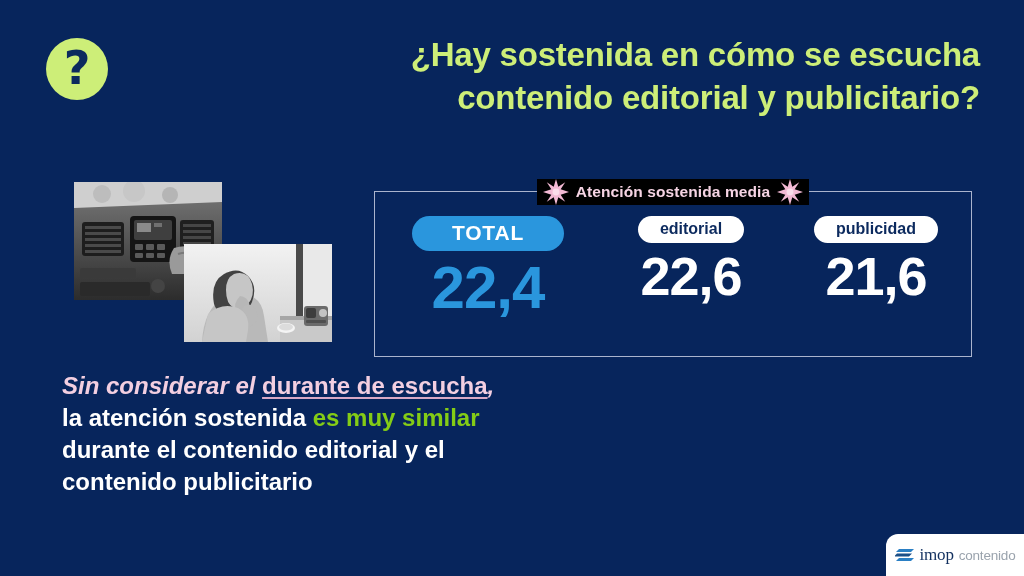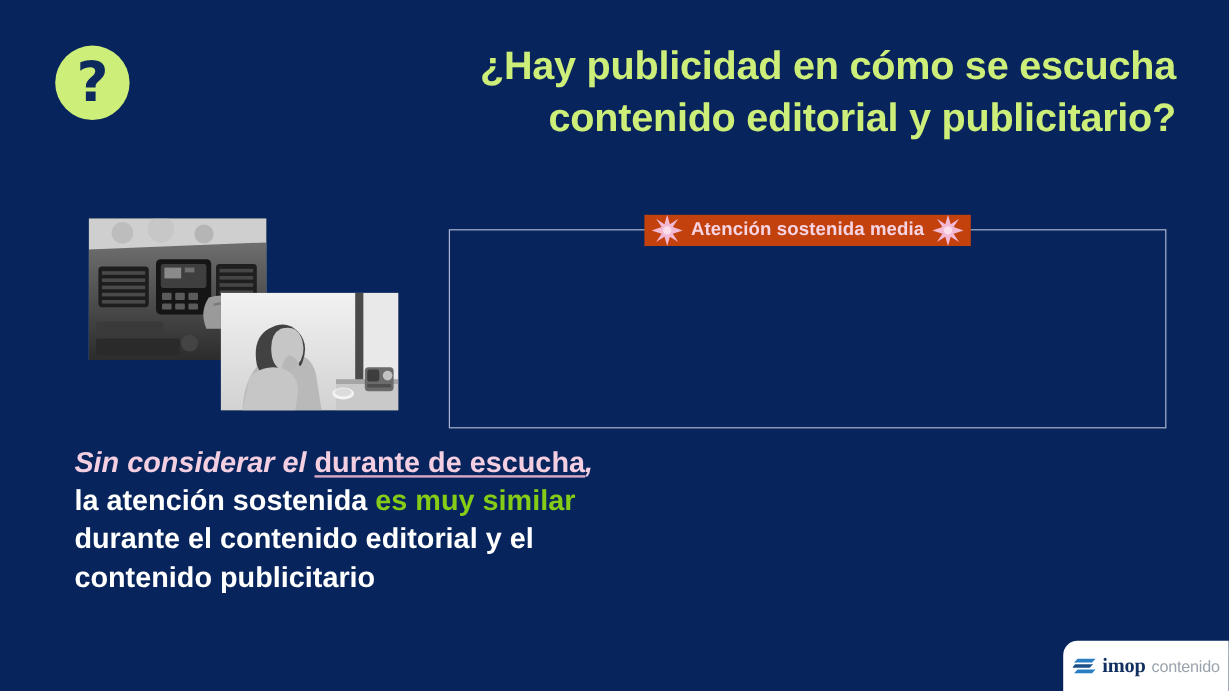--- a/index.html
+++ b/index.html
@@ -100,21 +100,21 @@
     position: absolute;
     left: 0;
     right: 0;
     top: -13px;
     display: flex;
     align-items: center;
     justify-content: center;
     pointer-events: none;
   }
   .panel-title-inner {
-    background: #c2410c;
+    background: #000000;
     padding: 0 6px;
     display: flex;
     align-items: center;
     gap: 7px;
   }
   .panel-title {
     color: #f6d4e4;
     font-size: 15.5px;
     font-weight: bold;
     letter-spacing: 0.1px;
@@ -201,38 +201,38 @@
     display: flex;
     align-items: center;
     justify-content: center;
     gap: 5px;
   }
   .logo-mark { width: 20px; height: 14px; display: block; }
   .logo-imop {
     color: #12305f;
     font-family: "Liberation Serif", serif;
     font-size: 17px;
-    font-weight: bold;
+    font-weight: normal;
     letter-spacing: -0.2px;
   }
   .logo-insights {
     color: #9aa3ad;
     font-size: 13.5px;
     letter-spacing: -0.2px;
   }
 </style>
 </head>
 <body>
 
 <div class="slide-header">
   <div class="q-badge">
     <span>?</span>
   </div>
   <div class="headline">
-    <span class="l1">¿Hay publicidad en cómo se escucha</span>
+    <span class="l1">¿Hay sostenida en cómo se escucha</span>
     <span class="l2">contenido editorial y publicitario?</span>
   </div>
 </div>
 
 <div class="photos">
   <div class="photo photo-car">
     <svg viewBox="0 0 148 118" preserveAspectRatio="none" aria-hidden="true">
       <defs>
         <linearGradient id="carBg" x1="0" y1="0" x2="0" y2="1">
           <stop offset="0%" stop-color="#d9d9d9"></stop>
@@ -322,20 +322,34 @@
         <circle cx="12" cy="12" r="3.2" fill="#fbdcea"></circle>
       </svg>
       <div class="panel-title">Atención sostenida media</div>
       <svg class="sparkle" viewBox="0 0 24 24" aria-hidden="true">
         <path fill="#f3b9d4" d="M12 0l2.1 7.2L20.5 3l-4.2 6.4L24 12l-7.7 2.6 4.2 6.4-6.4-4.2L12 24l-2.1-7.2L3.5 21l4.2-6.4L0 12l7.7-2.6L3.5 3l6.4 4.2z"></path>
         <circle cx="12" cy="12" r="3.2" fill="#fbdcea"></circle>
       </svg>
     </div>
   </div>
 
+  <div class="stat-cols">
+    <div class="stat-col total">
+      <div class="pill pill-total">TOTAL</div>
+      <div class="value value-total">22,4</div>
+    </div>
+    <div class="stat-col ed">
+      <div class="pill pill-plain">editorial</div>
+      <div class="value value-white">22,6</div>
+    </div>
+    <div class="stat-col pu">
+      <div class="pill pill-plain">publicidad</div>
+      <div class="value value-white">21,6</div>
+    </div>
+  </div>
 </div>
 
 <div class="copy">
   <span class="line"><span class="pink">Sin considerar el </span><span class="underline">durante de escucha</span><span class="pink">,</span></span>
   <span class="line"><span>la atención sostenida </span><span class="blue">es muy similar</span></span>
   <span class="line">durante el contenido editorial y el</span>
   <span class="line">contenido publicitario</span>
 </div>
 
 <div class="logo-card">

